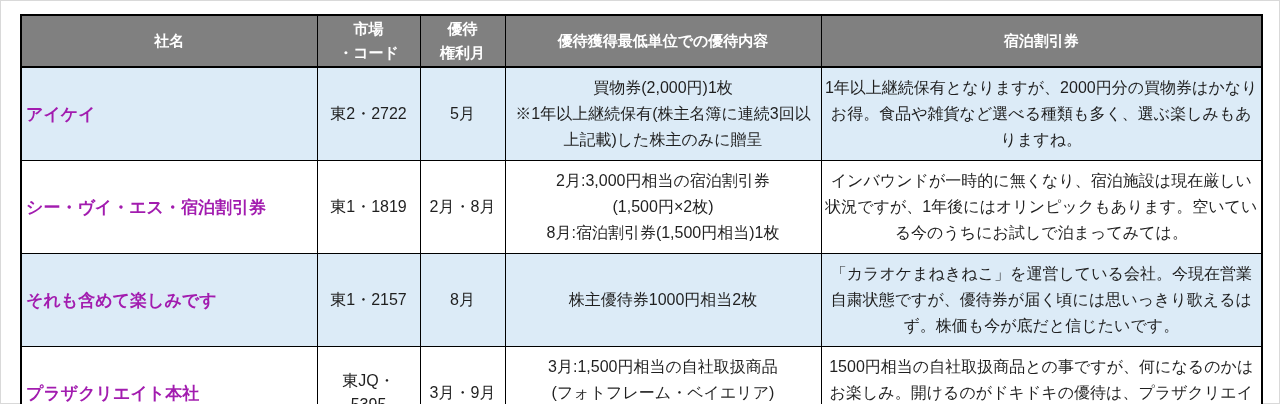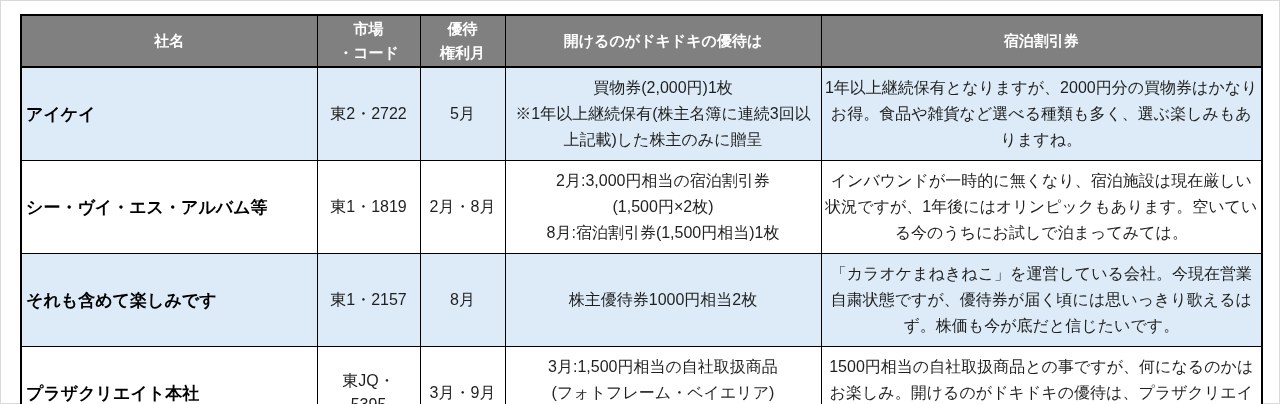--- a/index.html
+++ b/index.html
@@ -45,21 +45,21 @@
   tbody tr:nth-child(3) { height: 78px; }
   tbody tr:nth-child(4) { height: 86px; }
   tbody tr:nth-child(odd) td { background: #dcebf7; }
   tbody tr:nth-child(even) td { background: #ffffff; }
   td {
     font-size: 16px;
     color: #1f1f1f;
   }
   td.c-name {
     font-weight: bold;
-    color: #000000;
+    color: #a21caf;
     font-size: 17px;
     padding: 0 4px;
   }
   td.c-market, td.c-month {
     text-align: center;
     white-space: pre-line;
     line-height: 24px;
     padding: 11px 2px;
   }
   td.c-benefit, td.c-comment {
@@ -81,35 +81,35 @@
       <col style="width:316px">
       <col style="width:441px">
     </colgroup>
     <thead>
       <tr>
         <th>社名</th>
         <th>市場
 ・コード</th>
         <th>優待
 権利月</th>
-        <th>開けるのがドキドキの優待は</th>
+        <th>優待獲得最低単位での優待内容</th>
         <th>宿泊割引券</th>
       </tr>
     </thead>
     <tbody>
       <tr>
         <td class="c-name">アイケイ</td>
         <td class="c-market">東2・2722</td>
         <td class="c-month">5月</td>
         <td class="c-benefit">買物券(2,000円)1枚
 ※1年以上継続保有(株主名簿に連続3回以上記載)した株主のみに贈呈</td>
         <td class="c-comment">1年以上継続保有となりますが、2000円分の買物券はかなりお得。食品や雑貨など選べる種類も多く、選ぶ楽しみもありますね。</td>
       </tr>
       <tr>
-        <td class="c-name">シー・ヴイ・エス・アルバム等</td>
+        <td class="c-name">シー・ヴイ・エス・宿泊割引券</td>
         <td class="c-market">東1・1819</td>
         <td class="c-month">2月・8月</td>
         <td class="c-benefit">2月:3,000円相当の宿泊割引券
 (1,500円×2枚)
 8月:宿泊割引券(1,500円相当)1枚</td>
         <td class="c-comment">インバウンドが一時的に無くなり、宿泊施設は現在厳しい状況ですが、1年後にはオリンピックもあります。空いている今のうちにお試しで泊まってみては。</td>
       </tr>
       <tr>
         <td class="c-name">それも含めて楽しみです</td>
         <td class="c-market">東1・2157</td>

